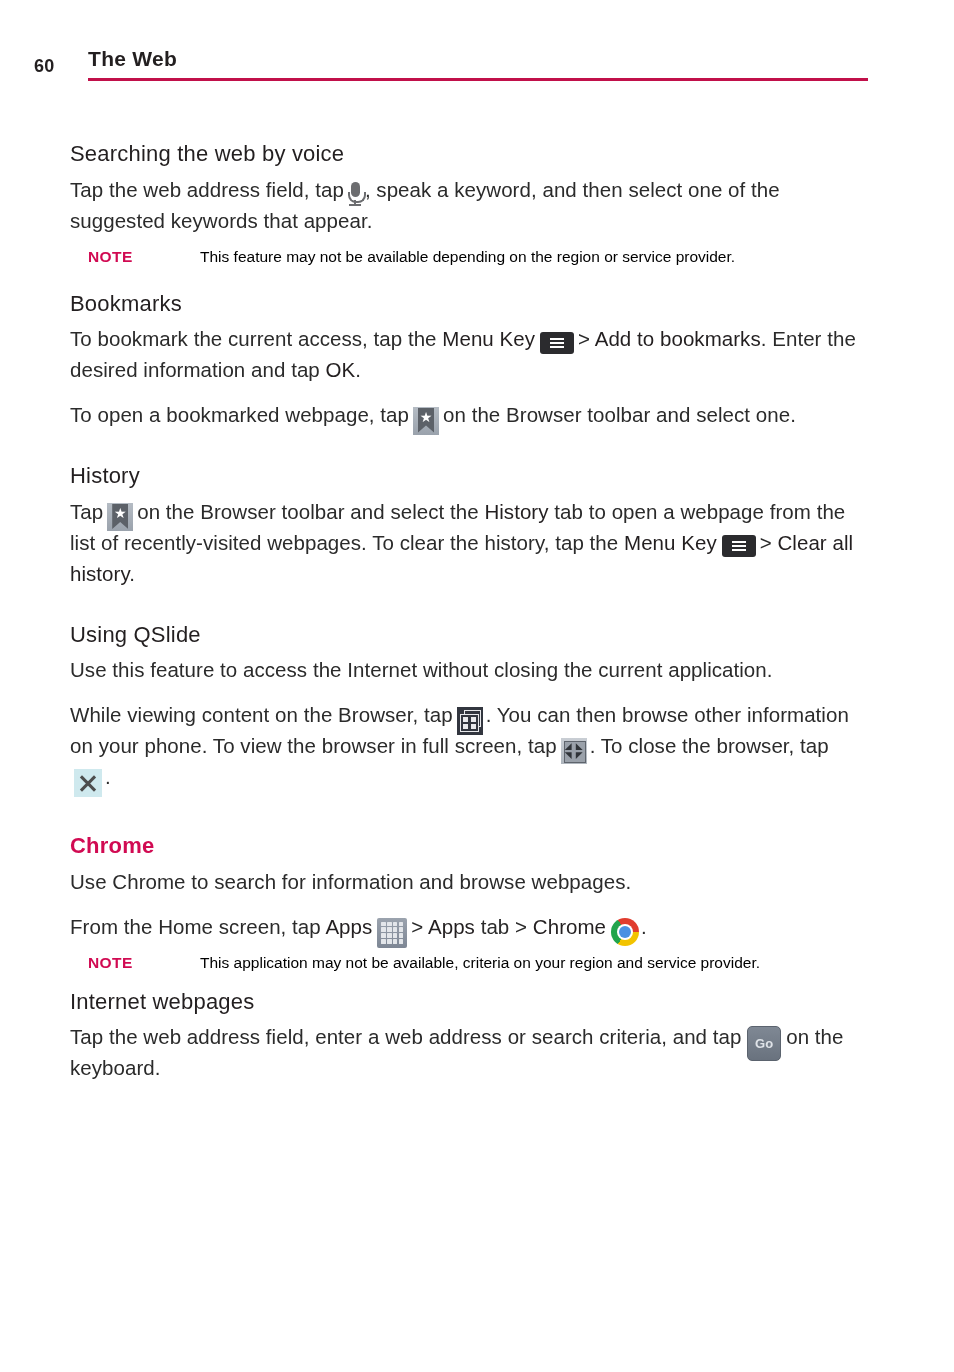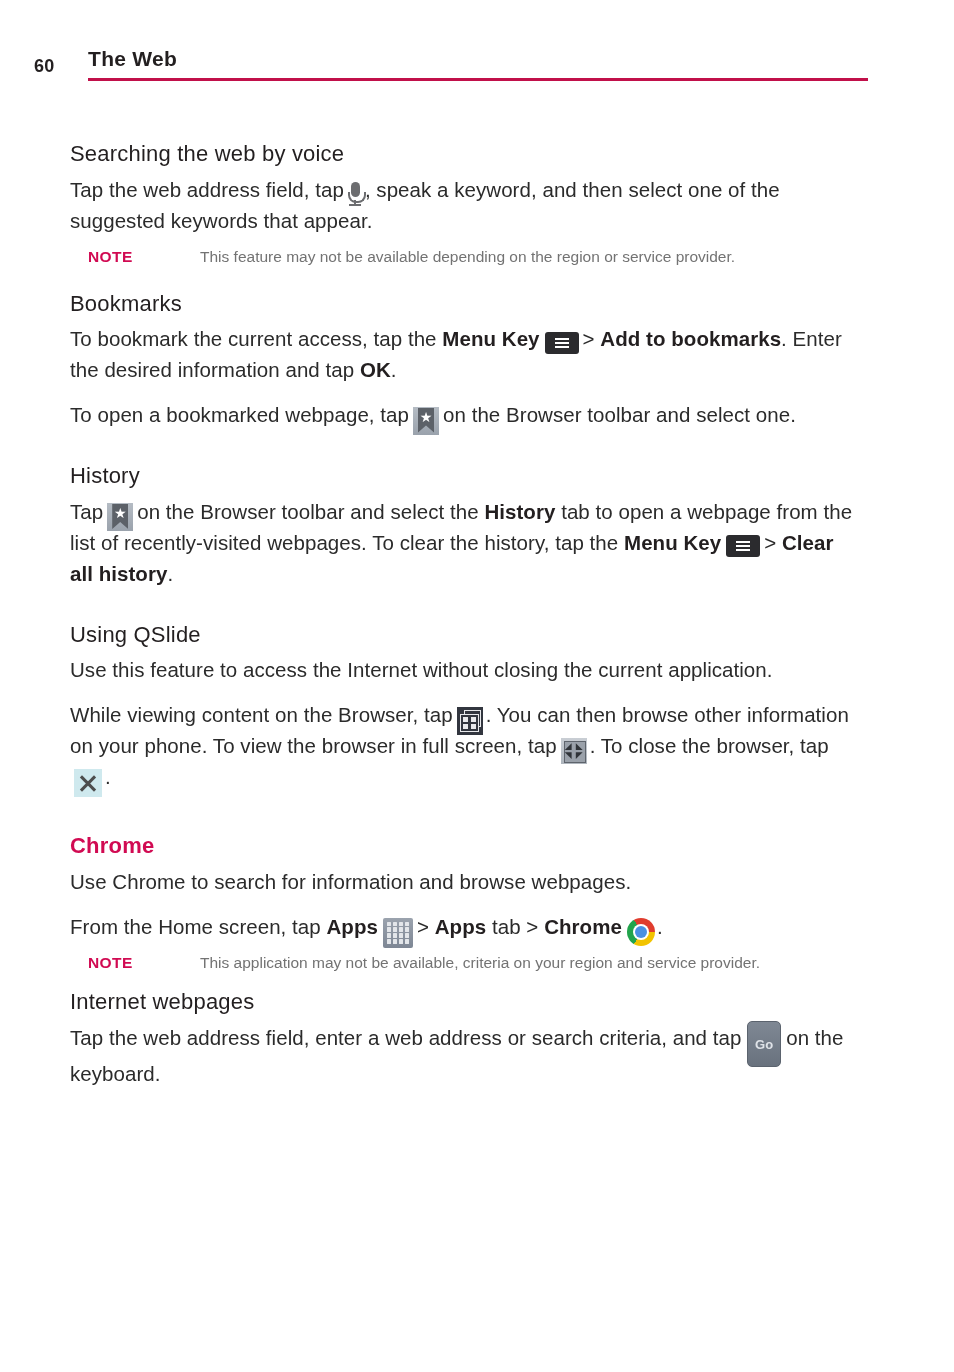--- a/index.html
+++ b/index.html
@@ -70,21 +70,21 @@
   h2.sec-title.accent { color: #d10a52; font-weight: 700; }
 
   p.body {
     font-size: 20.5px;
     line-height: 31px;
     margin: 0 0 14px 0;
     color: #2b2b2b;
     letter-spacing: .05px;
   }
   p.body.tight { margin-bottom: 10px; }
-  .b { font-weight: 700; color: #231f20; }
+  .b { font-weight: 400; color: #231f20; }
 
   .spacer-lg { height: 26px; }
   .spacer-md { height: 18px; }
   .spacer-sm { height: 10px; }
 
   
   .note-row {
     display: flex;
     align-items: baseline;
     margin: 6px 0 4px 18px;
@@ -92,21 +92,21 @@
   .note-label {
     color: #d10a52;
     font-weight: 700;
     font-size: 15.5px;
     letter-spacing: .4px;
     width: 112px;
     flex: 0 0 112px;
   }
   .note-text {
     font-size: 15.5px;
-    color: #737373;
+    color: #000000;
     line-height: 22px;
   }
 
   
   .ico {
     display: inline-block;
     vertical-align: middle;
     position: relative;
   }
 
@@ -250,21 +250,21 @@
   }
   .ico-chrome .core {
     position: absolute; left: 8px; top: 8px;
     width: 12px; height: 12px; border-radius: 50%;
     background: #4a90e2;
     box-shadow: 0 0 0 2px #ffffff;
   }
 
   
   .ico-go {
-    width: 34px; height: 46px; margin: 0 5px -9px 0;
+    width: 34px; height: 35px; margin: 0 5px -9px 0;
     border-radius: 5px;
     background: linear-gradient(180deg,#7f8894 0%, #69727e 100%);
     border: 1px solid #5b636e;
     box-sizing: border-box;
   }
   .ico-go .lbl {
     position: absolute; left: 0; top: 0; right: 0; bottom: 0;
     display: flex; align-items: center; justify-content: center;
     color: #dfe3e8; font-size: 13px; font-weight: 700;
     letter-spacing: .2px;

